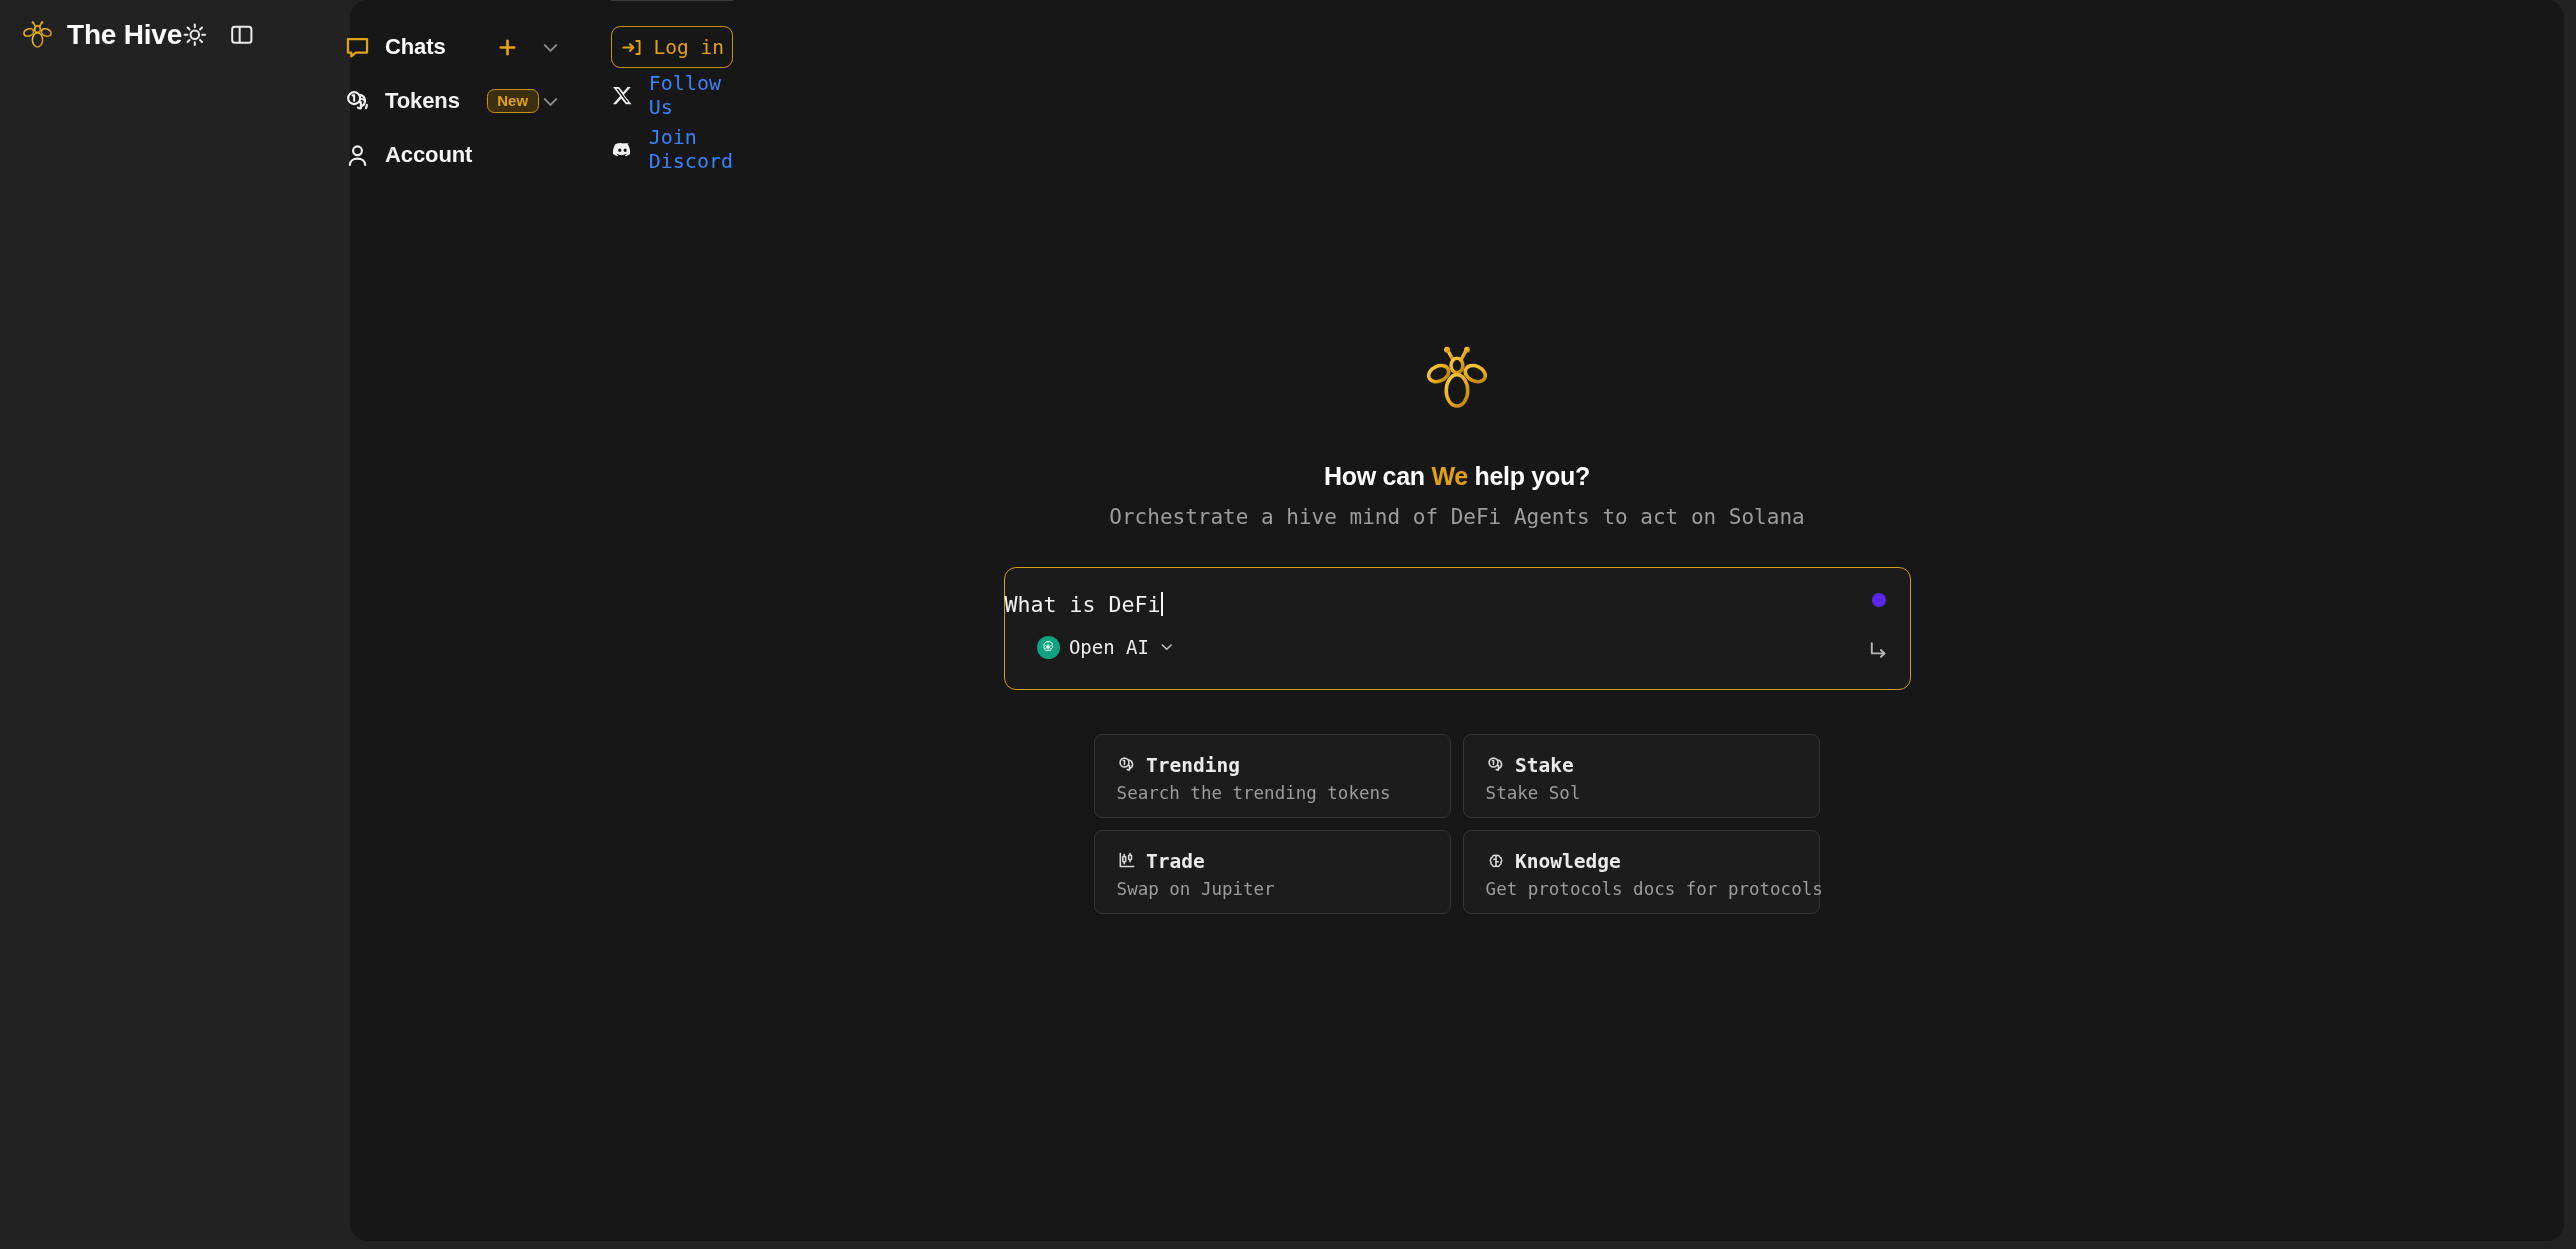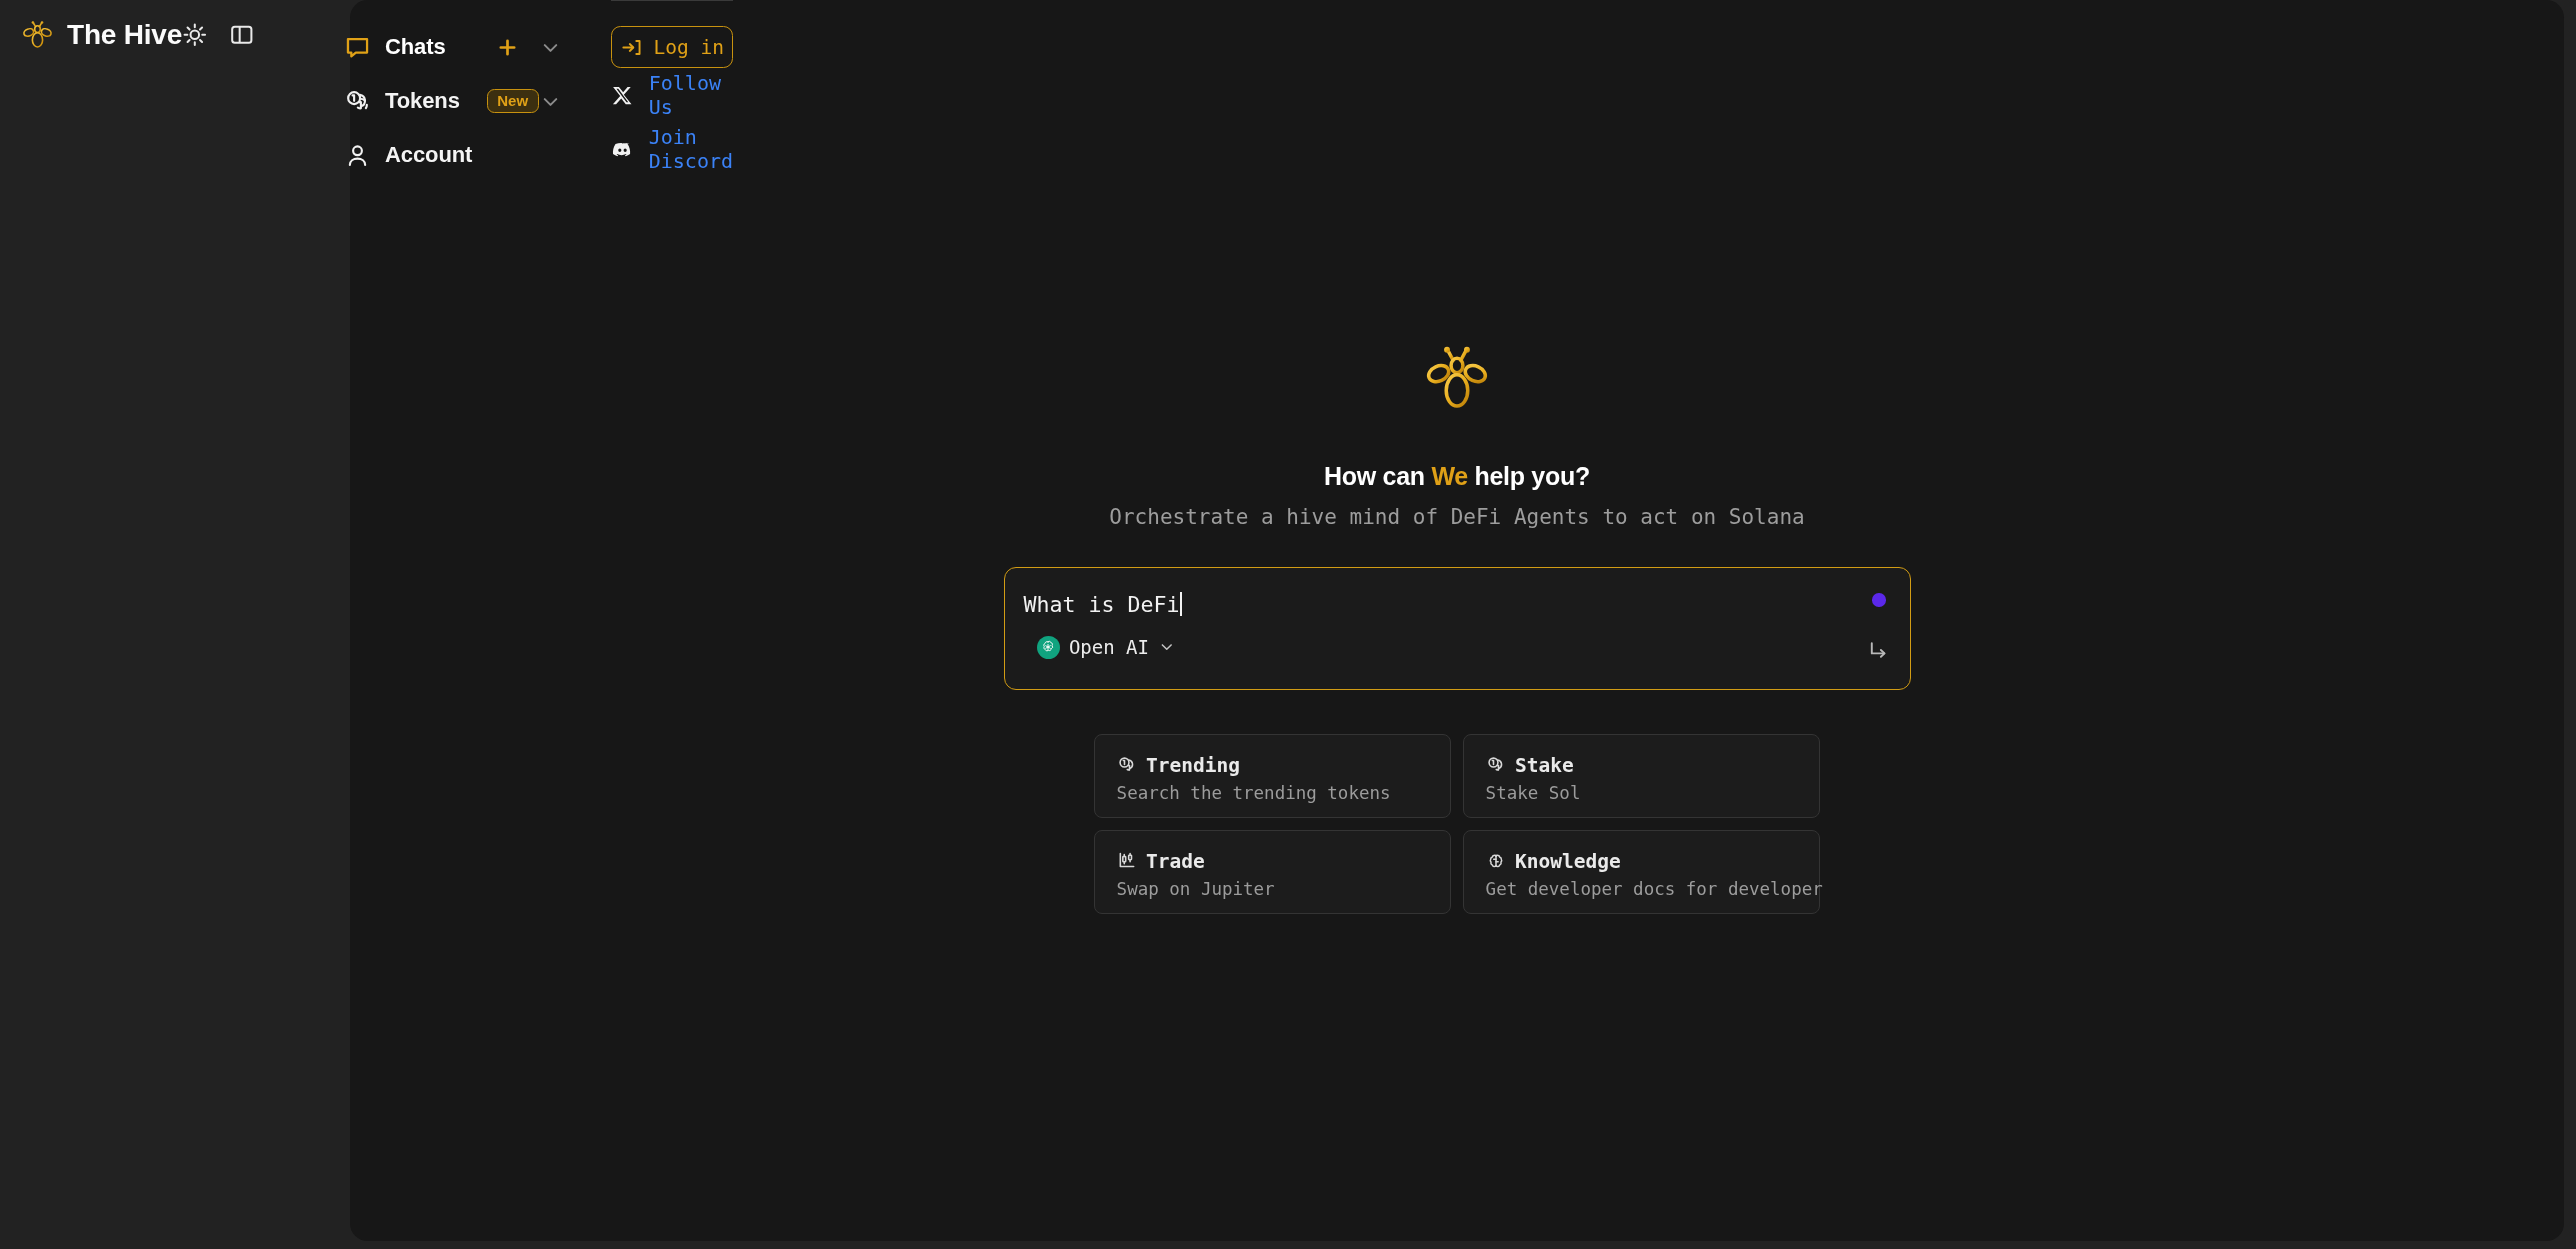--- a/index.html
+++ b/index.html
@@ -182,21 +182,21 @@
 
   
   .composer {
     margin-top: 38px;
     width: 907px;
     height: 123px;
     border: 1.3px solid #d29c14;
     border-radius: 12px;
     background: #1b1b1b;
     position: relative;
-    padding: 24px 27px 0 19px;
+    padding: 24px 27px 0 0;
   }
   .composer-text {
     font-family: "DejaVu Sans Mono", monospace;
     font-size: 21.6px;
     color: #f2f2f2;
     white-space: nowrap;
     position: relative;
     display: inline-block;
   }
   .caret {
@@ -550,21 +550,21 @@
               <span class="card-ico">
                 <svg viewBox="0 0 24 24" fill="none" stroke="#d8d8d8" stroke-width="1.8" stroke-linecap="round" stroke-linejoin="round">
                   <path d="M12 5.2v13.2"></path>
                   <path d="M12 6.2a2.6 2.6 0 0 0-4.6 1.2A2.4 2.4 0 0 0 5.6 10a2.5 2.5 0 0 0 .5 3.3 2.5 2.5 0 0 0 1.4 3.4A2.5 2.5 0 0 0 12 17.6"></path>
                   <path d="M12 6.2a2.6 2.6 0 0 1 4.6 1.2A2.4 2.4 0 0 1 18.4 10a2.5 2.5 0 0 1-.5 3.3 2.5 2.5 0 0 1-1.4 3.4A2.5 2.5 0 0 1 12 17.6"></path>
                   <path d="M9.2 9.8h2.8M12 13h2.6"></path>
                 </svg>
               </span>
               <span class="card-title">Knowledge</span>
             </div>
-            <div class="card-desc">Get developer docs for developer</div>
+            <div class="card-desc">Get protocols docs for protocols</div>
           </div>
 
         </div>
 
       </div>
 
     </main>
   </div>
 
 </div>

